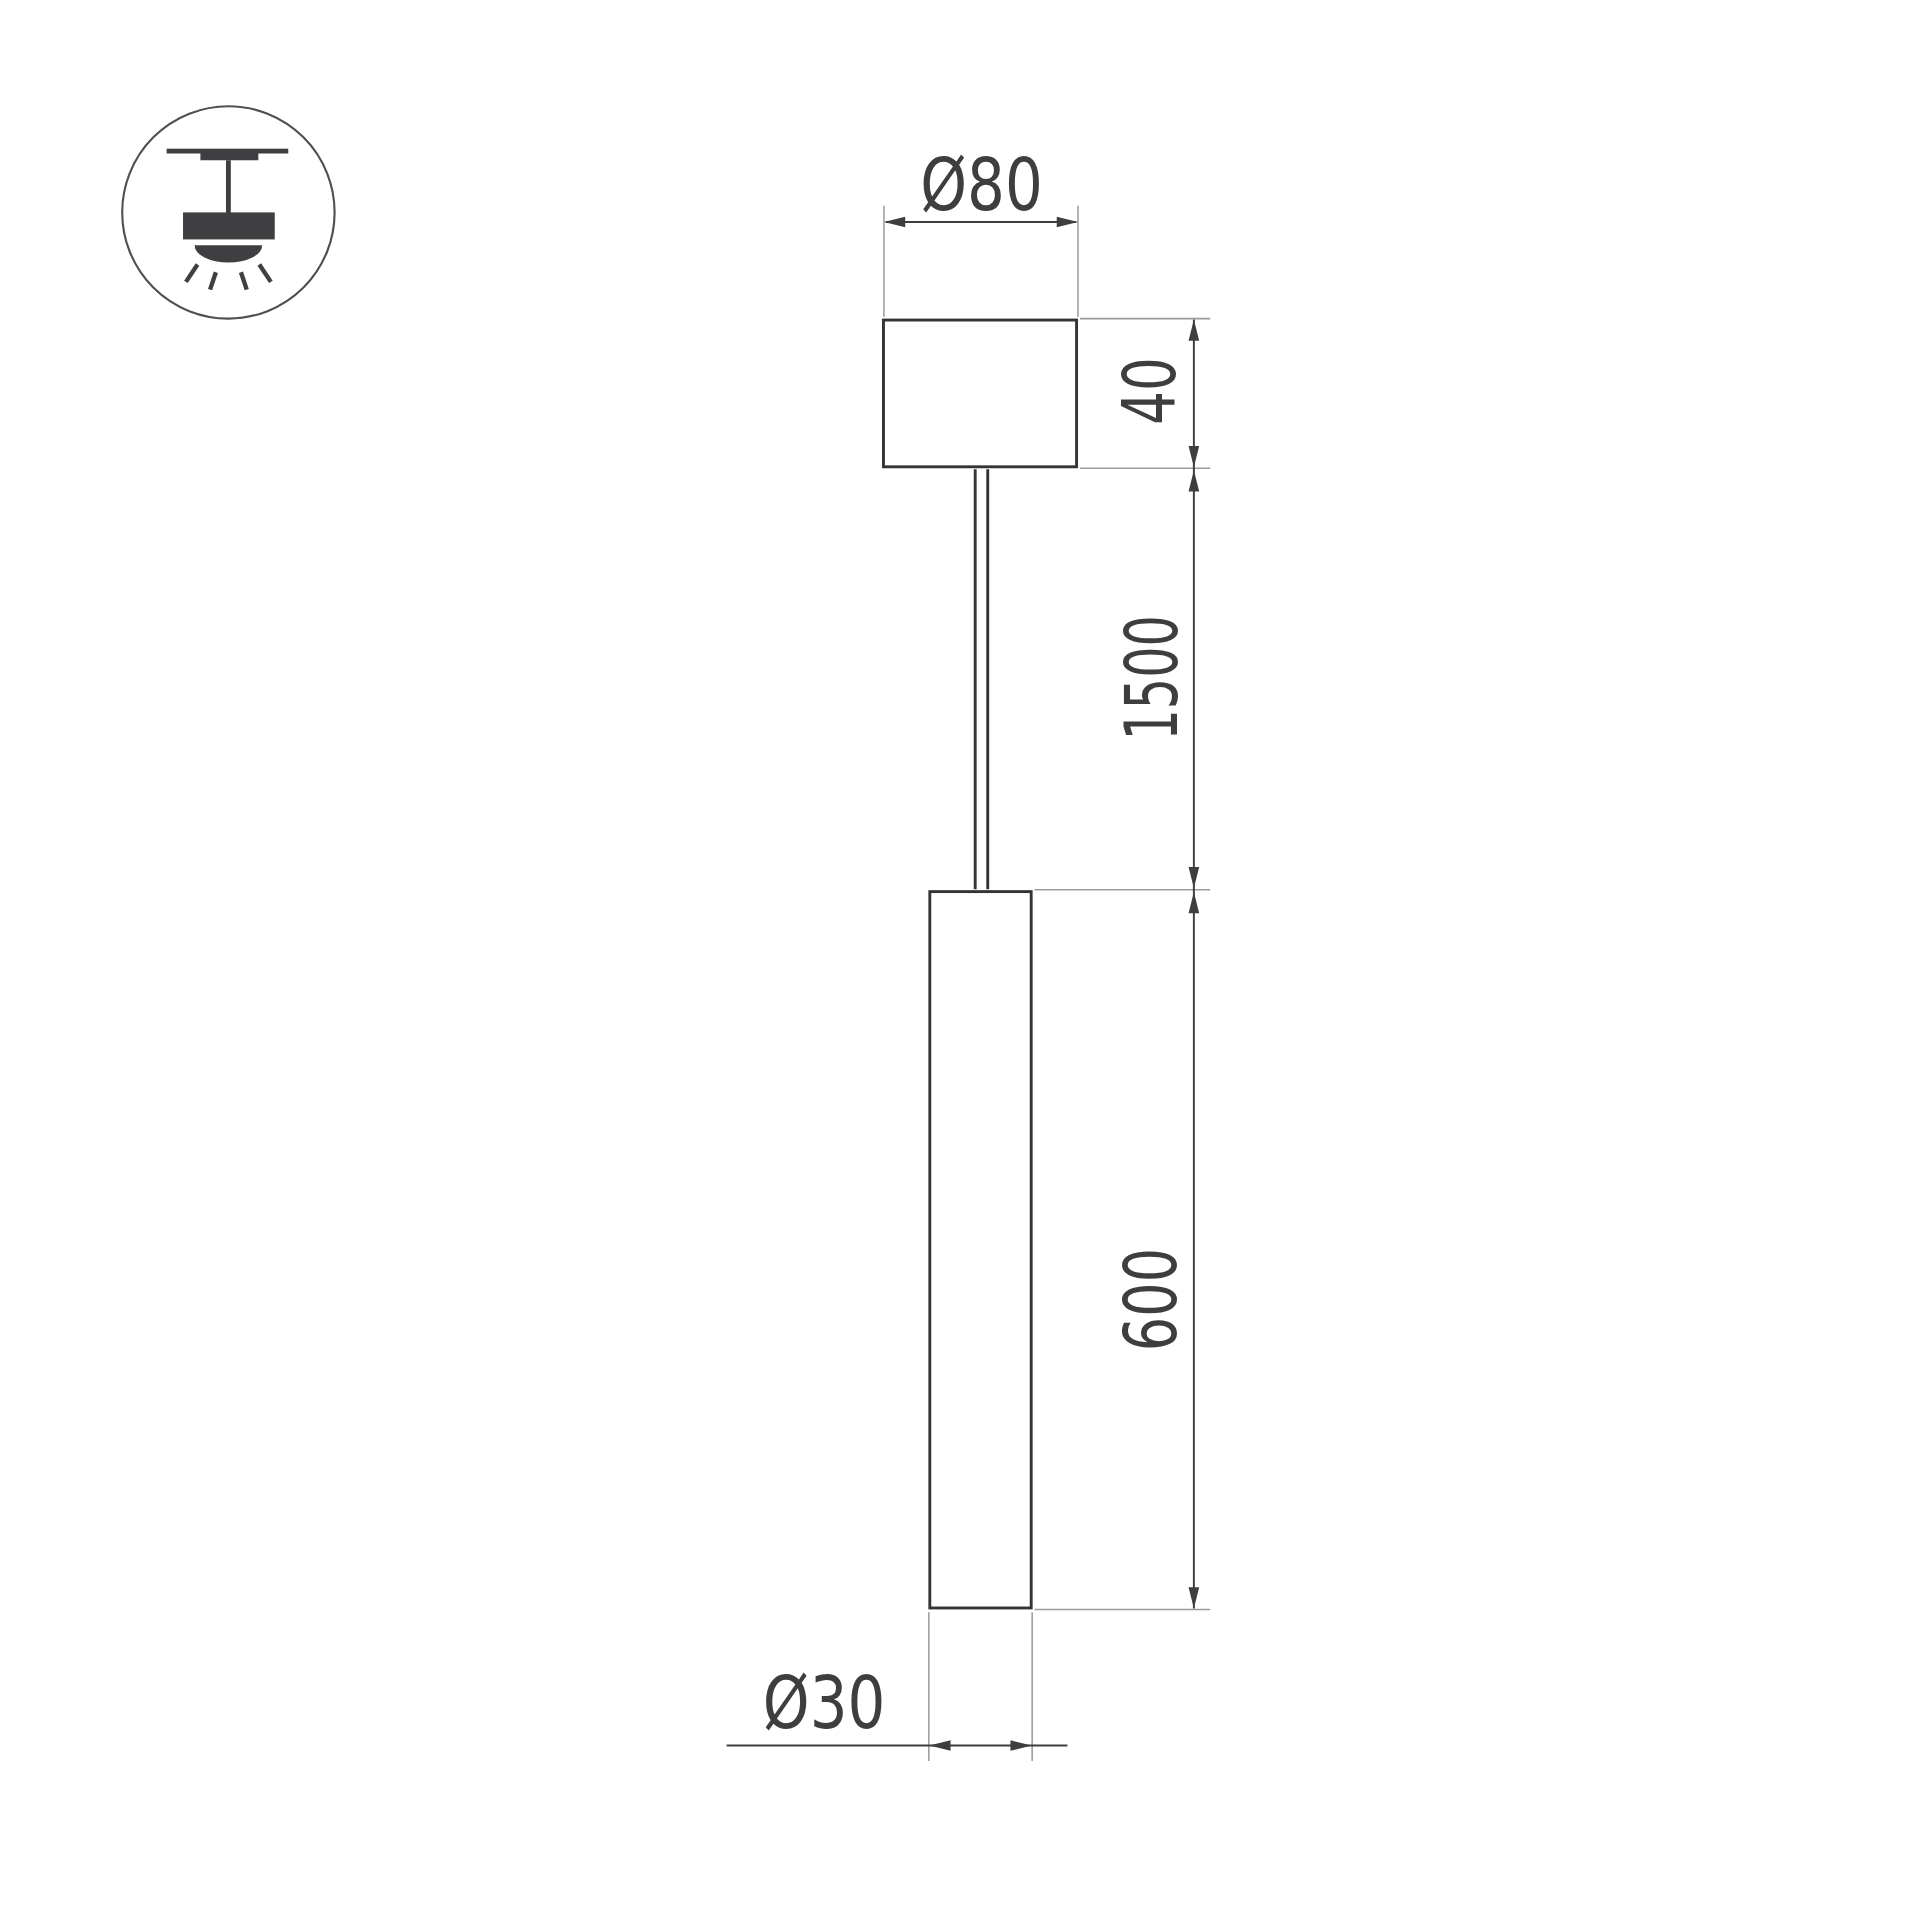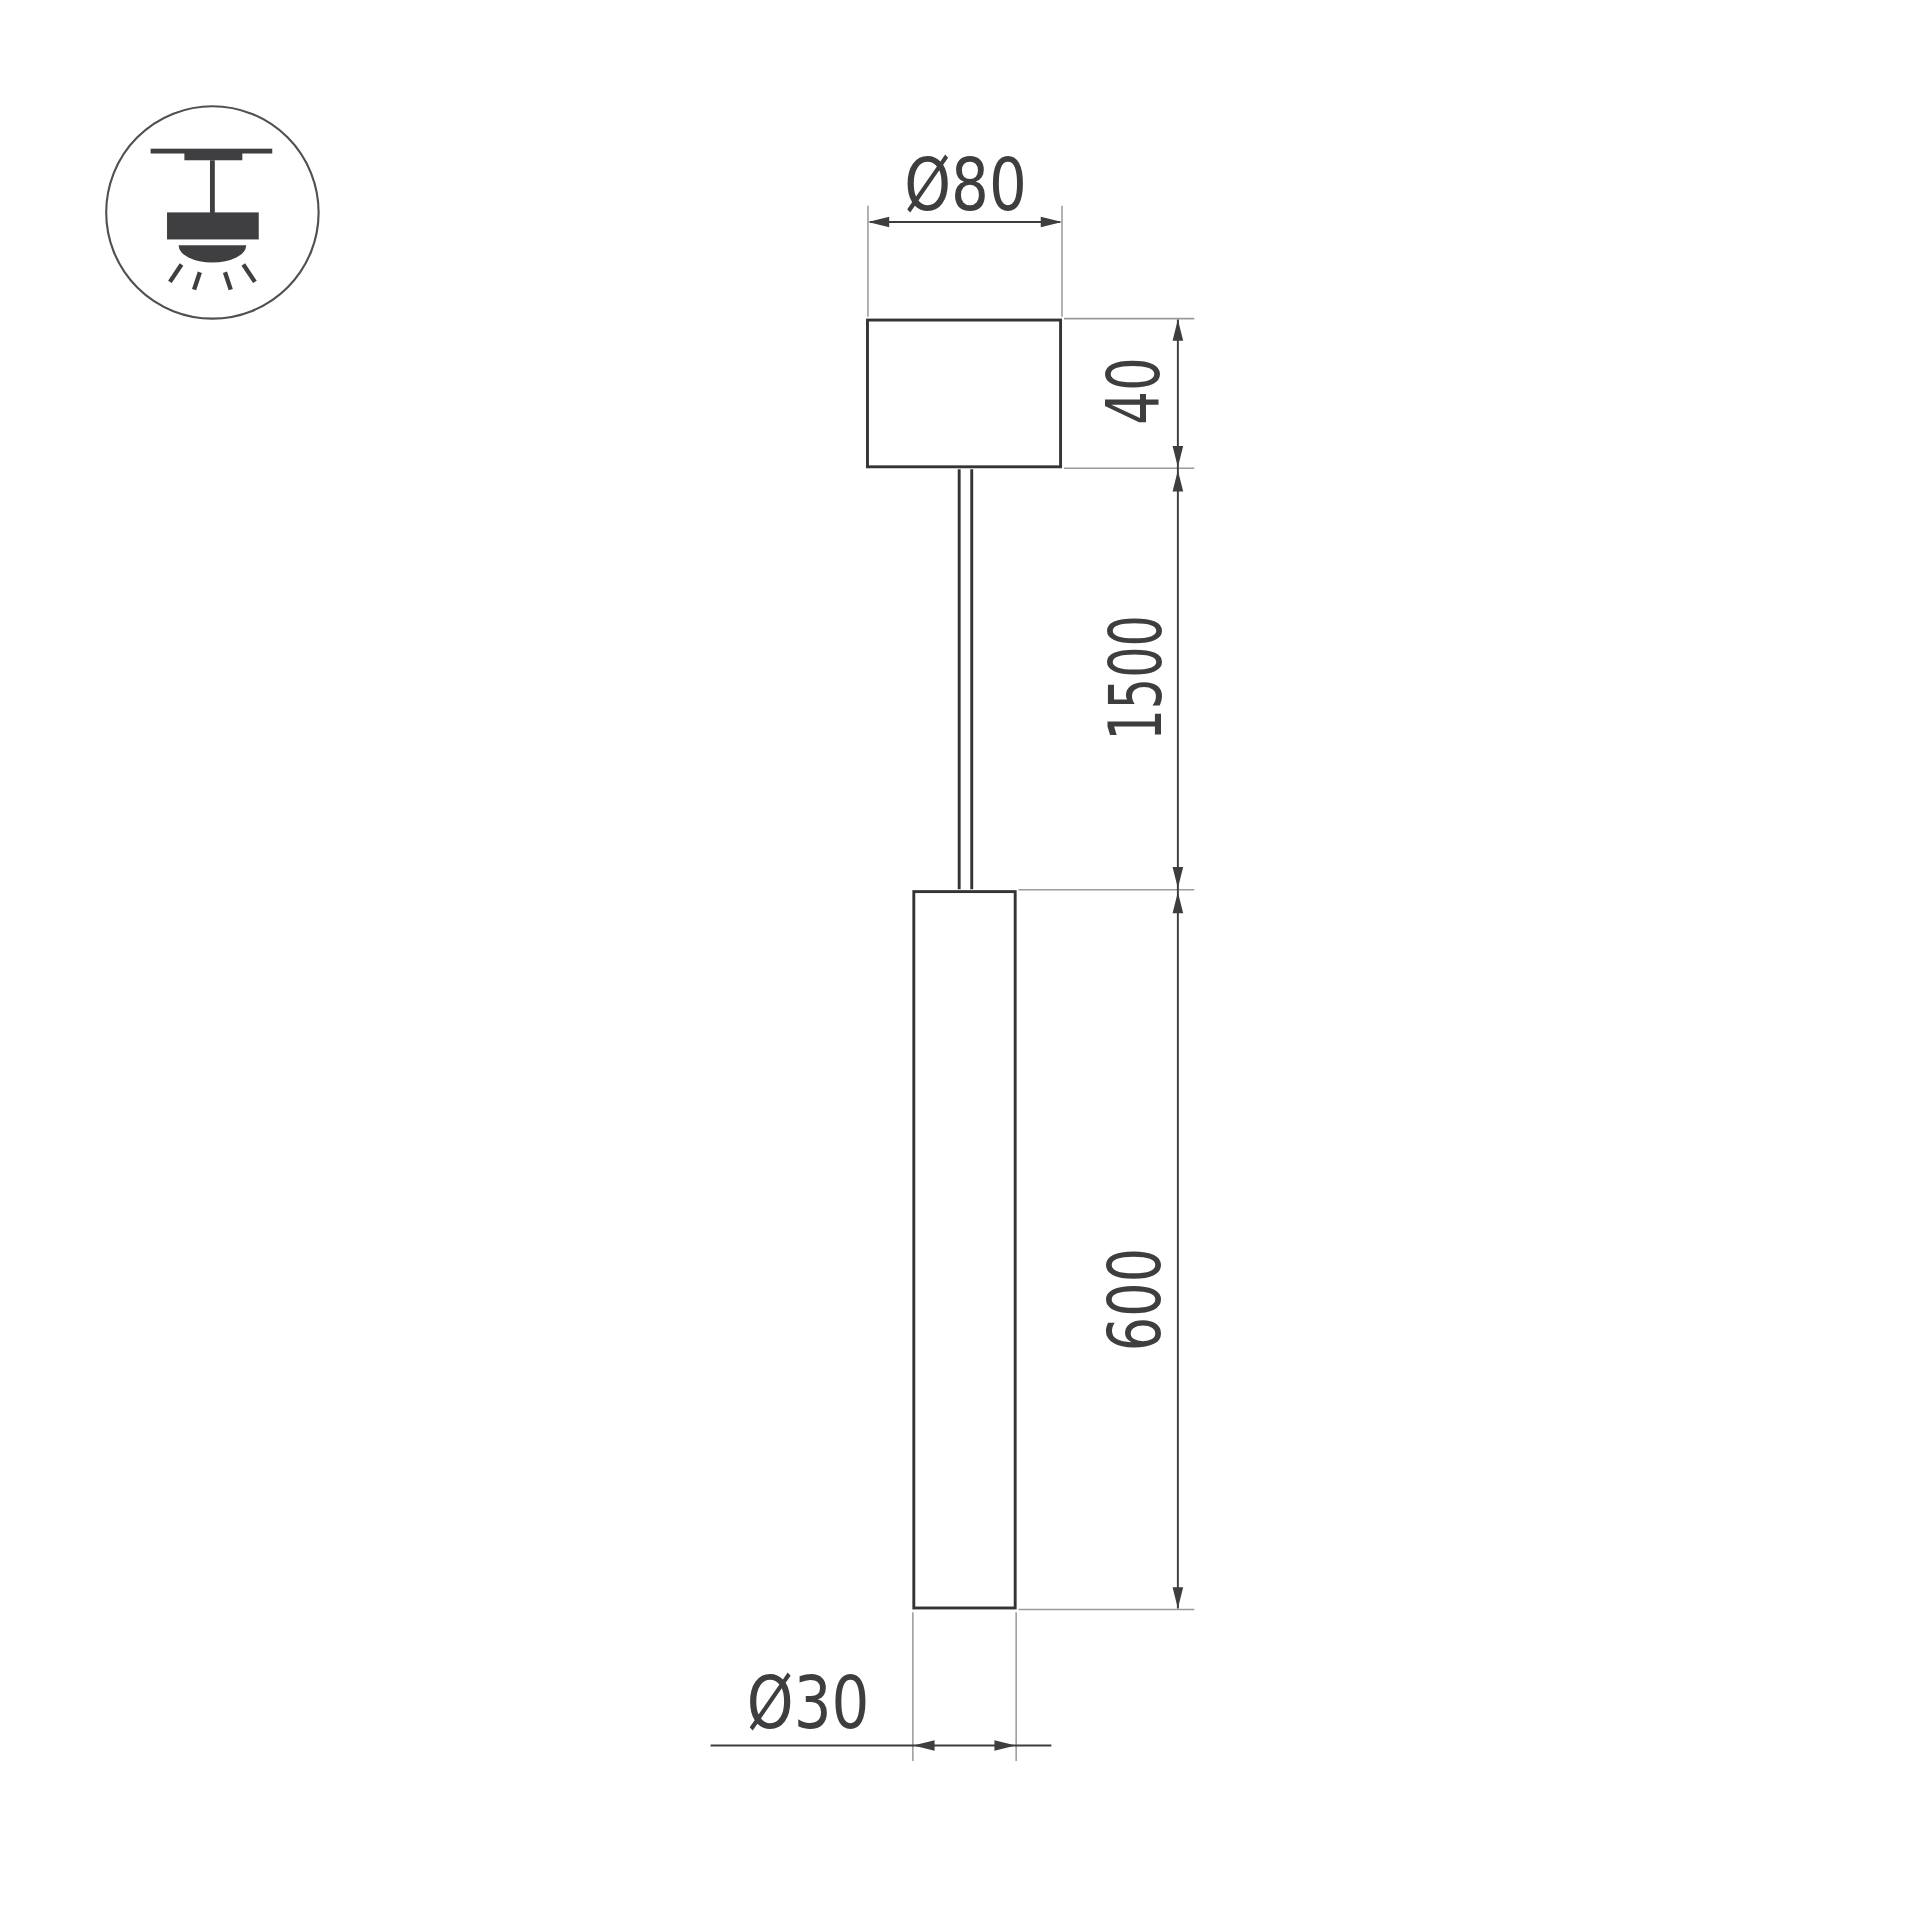--- a/index.html
+++ b/index.html
@@ -6,20 +6,21 @@
     margin: 0;
     padding: 0;
     background: #ffffff;
   }
   .canvas {
     position: relative;
     width: 1728px;
     height: 1929px;
     background: #ffffff;
     font-family: "DejaVu Sans", sans-serif;
+    margin-left: 16px;
   }
   svg text {
     font-family: "DejaVu Sans", sans-serif;
     fill: #3e3e40;
     font-size: 75px;
   }
 </style>
 </head>
 <body>
 

